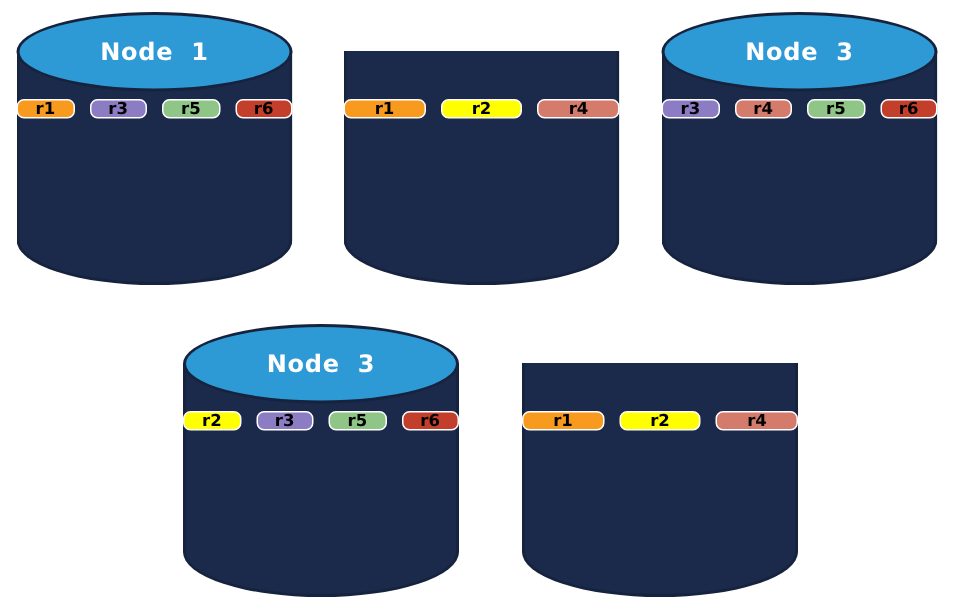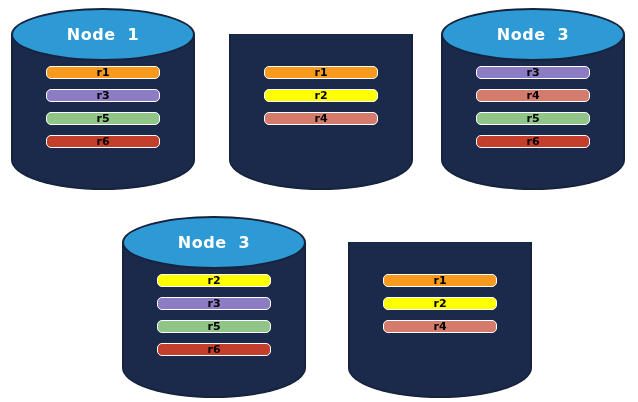--- a/index.html
+++ b/index.html
@@ -32,21 +32,21 @@
   .node-title {
     color: var(--title-text, #ffffff);
     font-weight: bold;
     font-size: 16px;
     letter-spacing: 0.5px;
     word-spacing: 6px;
     white-space: nowrap;
   }
   .bars {
     position: absolute; left: 0; right: 0; top: 58px;
-    display: flex; flex-direction: column; align-items: center;
+    display: flex; flex-direction: row; align-items: center;
     gap: 10px;
     z-index: 3;
   }
   .bar {
     width: 112px; height: 11px;
     border: 1px solid var(--replica-border, #ffffff);
     border-radius: 5px;
     display: flex; align-items: center; justify-content: center;
     color: var(--replica-text, #000000);
     font-weight: bold;

